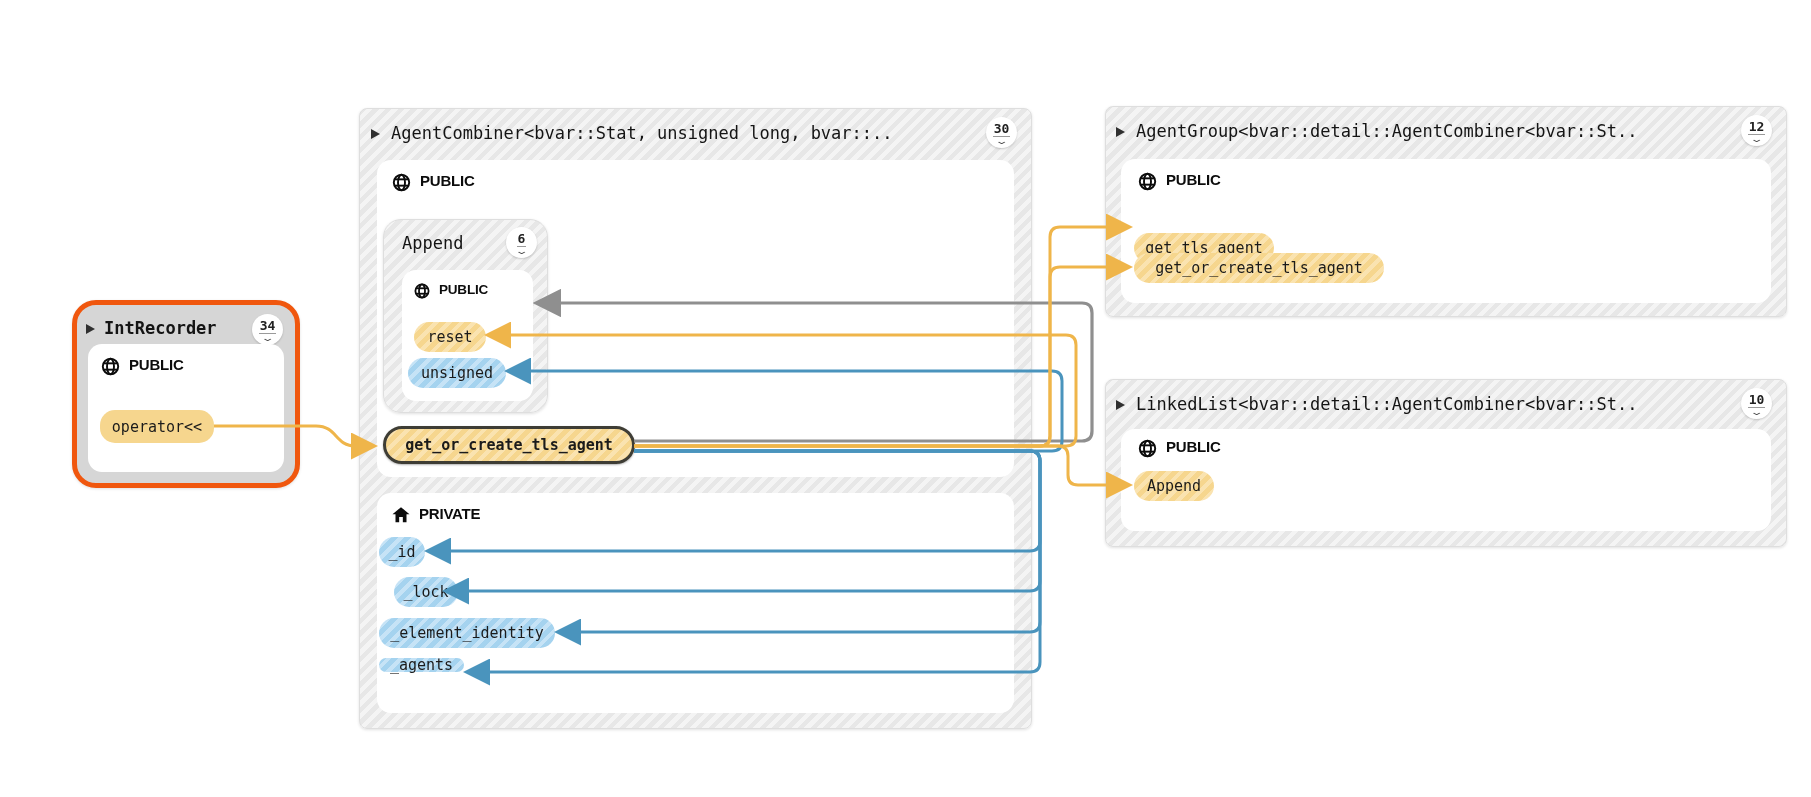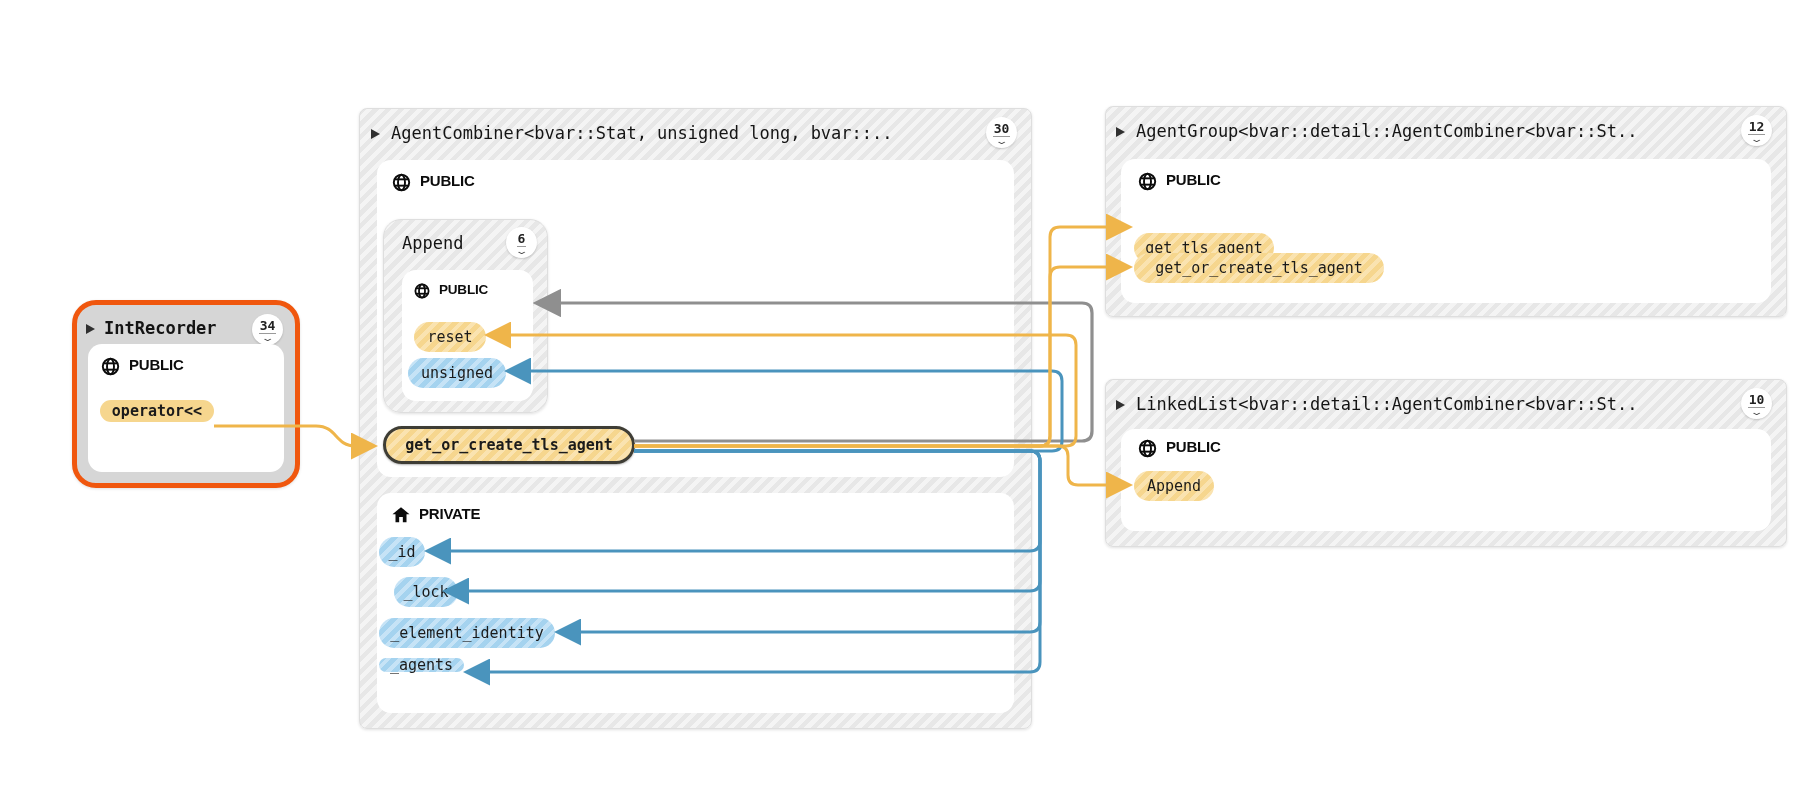--- a/index.html
+++ b/index.html
@@ -69,21 +69,21 @@
     <div class="card" style="left:11px;top:39px;width:196px;height:128px;">
       <div class="sect" style="left:12px;top:12px;">
         <svg width="21" height="21" viewBox="0 0 24 24" fill="none" stroke="#0c0c0c" stroke-width="2.2">
           <circle cx="12" cy="12" r="8.8"></circle>
             <ellipse cx="12" cy="12" rx="4" ry="8.8"></ellipse>
           <line x1="4" y1="8.4" x2="20" y2="8.4"></line>
             <line x1="4" y1="15.6" x2="20" y2="15.6"></line>
         </svg>
         <span class="sect-label">PUBLIC</span>
       </div>
-      <div class="pill y-solid" style="left:12px;top:56px;width:114px;height:22px;font-weight:bold;">operator&lt;&lt;</div>
+      <div class="pill y-solid" style="left:12px;top:66px;width:114px;height:33px;">operator&lt;&lt;</div>
     </div>
   </div>
 
   <div class="node" style="left:359px;top:108px;width:673px;height:621px;">
     <span class="caret" style="left:11px;top:20px;"></span>
     <div class="node-title" style="left:31px;top:14px;">AgentCombiner&lt;bvar::Stat, unsigned long, bvar::..</div>
     <div class="badge" style="right:14px;top:8px;">
       <span class="badge-num">30</span>
       <span class="badge-chev">⌄</span>
     </div>

